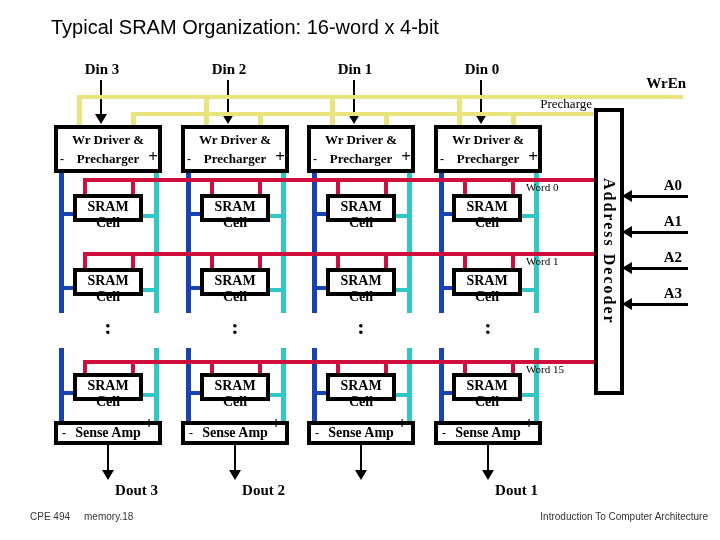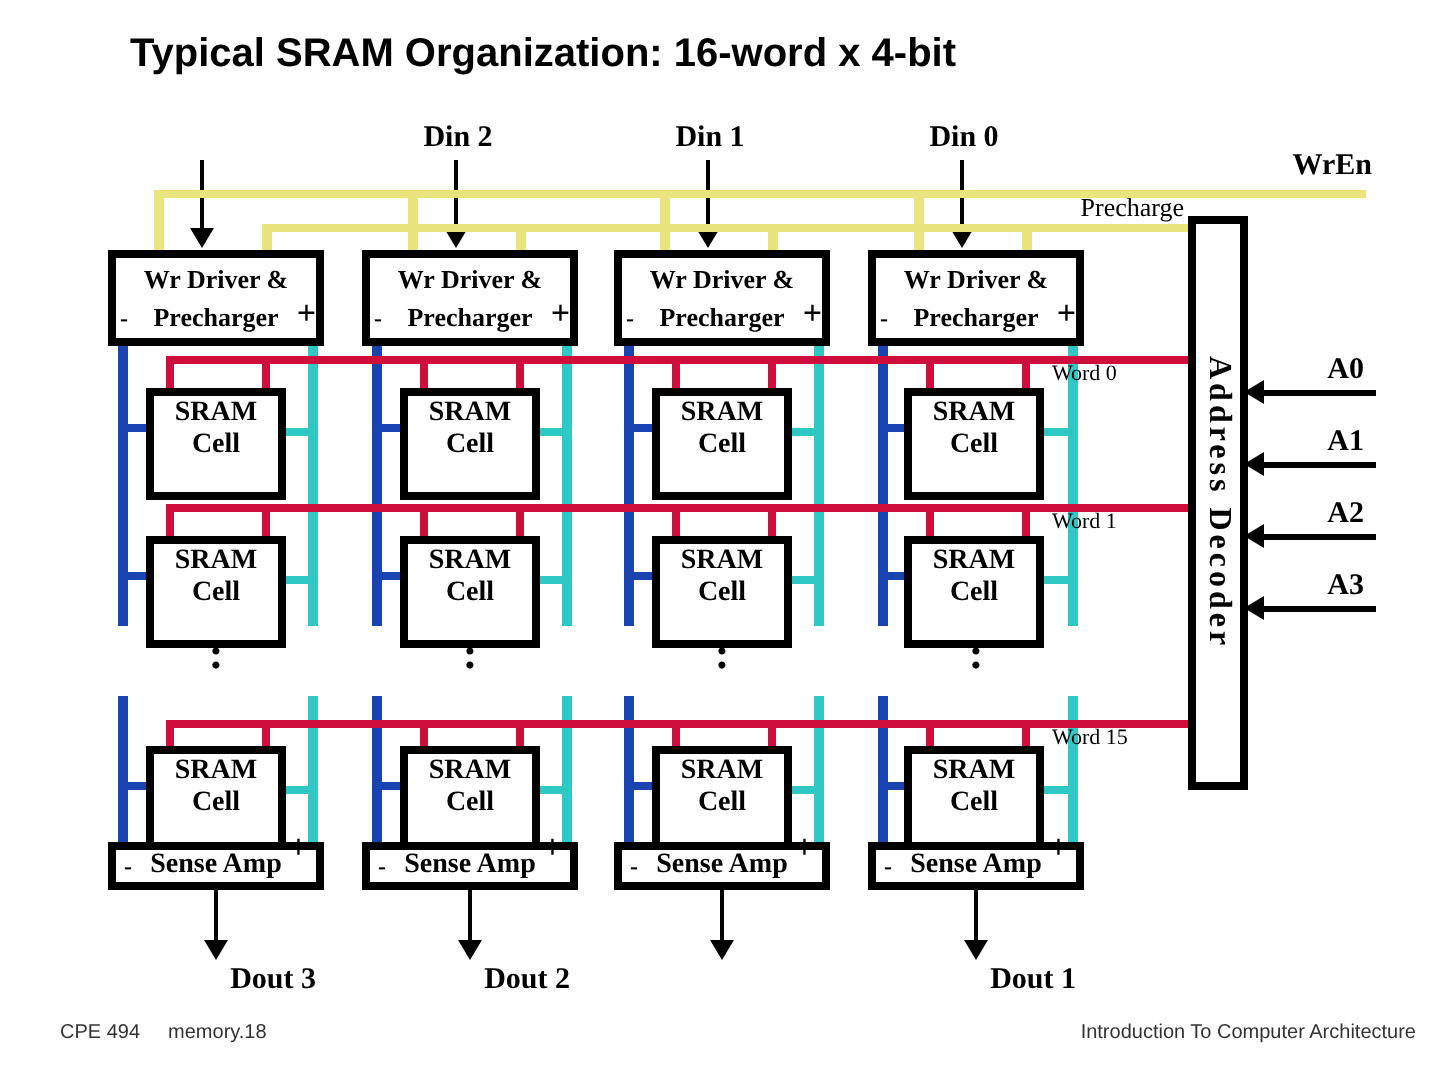--- a/index.html
+++ b/index.html
@@ -5,29 +5,29 @@
   html,body{margin:0;padding:0;background:#fff;}
   #slide{position:relative;width:720px;height:540px;background:#ffffff;overflow:hidden;
          font-family:"Liberation Serif", serif;color:#000;}
   .hline,.vline{position:absolute;}
   .yellow{background:#EAE47E;}
   .red{background:#CE0F3D;}
   .blue{background:#1843B0;}
   .cyan{background:#30C8C4;}
   .blackline{background:#000;}
   .box{position:absolute;background:#fff;border:4px solid #000;box-sizing:border-box;text-align:center;}
-  .title{position:absolute;left:65px;top:16px;font-family:"Liberation Sans",sans-serif;
-         font-weight:bold;font-size:20px;letter-spacing:0px;white-space:nowrap;}
+  .title{position:absolute;left:51px;top:16px;font-family:"Liberation Sans",sans-serif;
+         font-weight:normal;font-size:20px;letter-spacing:0px;white-space:nowrap;}
   .dinlbl{position:absolute;top:61px;width:96px;text-align:center;font-weight:bold;font-size:15px;}
   .doutlbl{position:absolute;top:482px;width:100px;text-align:right;font-weight:bold;font-size:15px;}
   .driver{top:125px;width:108px;height:48px;font-weight:bold;font-size:13px;line-height:1.45;padding-top:2px;}
   .driver .l2{position:relative;}
   .pm-minus{position:absolute;left:2px;top:1px;font-size:12px;font-weight:bold;}
   .pm-plus{position:absolute;right:0px;top:-5px;font-size:17px;font-weight:bold;}
-  .cell{width:70px;height:56px;font-weight:bold;font-size:14px;line-height:1.15;padding-top:1px;}
+  .cell{width:70px;height:28px;font-weight:bold;font-size:14px;line-height:1.15;padding-top:1px;}
   .sense{top:421px;width:108px;height:24px;font-weight:bold;font-size:14px;line-height:16px;}
   .sense .pm-minus{top:0px;left:4px;}
   .sense .pm-plus{top:-9px;right:4px;}
   .dots{position:absolute;top:314px;width:40px;text-align:center;font-weight:bold;font-size:22px;}
   .wordlbl{position:absolute;left:526px;width:64px;text-align:left;font-size:11px;}
   .alabel{position:absolute;left:636px;width:46px;text-align:right;font-weight:bold;font-size:15px;}
   .wrenlbl{position:absolute;left:636px;top:75px;width:50px;text-align:right;font-weight:bold;font-size:15px;}
   .prelbl{position:absolute;left:518px;top:96px;width:74px;text-align:right;font-size:13px;}
   .decoder{left:594px;top:108px;width:30px;height:287px;}
   .decoder span{display:block;writing-mode:vertical-rl;margin:0 auto;height:100%;
@@ -38,20 +38,21 @@
         border-bottom:6px solid transparent;border-right:10px solid #000;}
   .footer{position:absolute;top:511px;font-family:"Liberation Sans",sans-serif;font-size:10px;color:#333;}
 </style>
 </head>
 <body>
 
 <div id="slide">
 
   <div class="title">Typical SRAM Organization: 16-word x 4-bit</div>
 
+  <div class="dinlbl" style="left:54px">Din 3</div>
   <div class="dinlbl" style="left:181px">Din 2</div>
   <div class="dinlbl" style="left:307px">Din 1</div>
   <div class="dinlbl" style="left:434px">Din 0</div>
 
   <div class="vline blackline" style="left:100px;top:80px;width:2px;height:36px"></div>
   <div class="arrow-down" style="left:95px;top:114px"></div>
   <div class="vline blackline" style="left:227px;top:80px;width:2px;height:36px"></div>
   <div class="arrow-down" style="left:222px;top:114px"></div>
   <div class="vline blackline" style="left:353px;top:80px;width:2px;height:36px"></div>
   <div class="arrow-down" style="left:348px;top:114px"></div>

